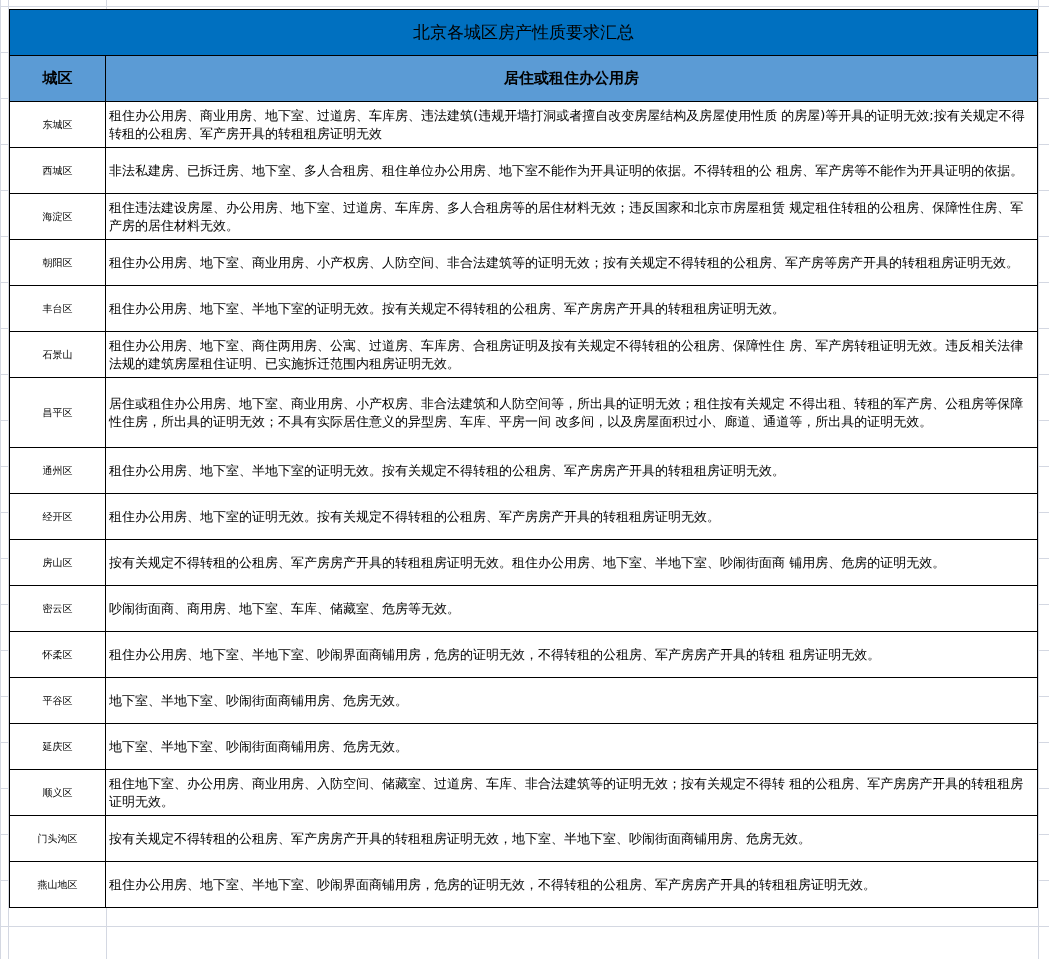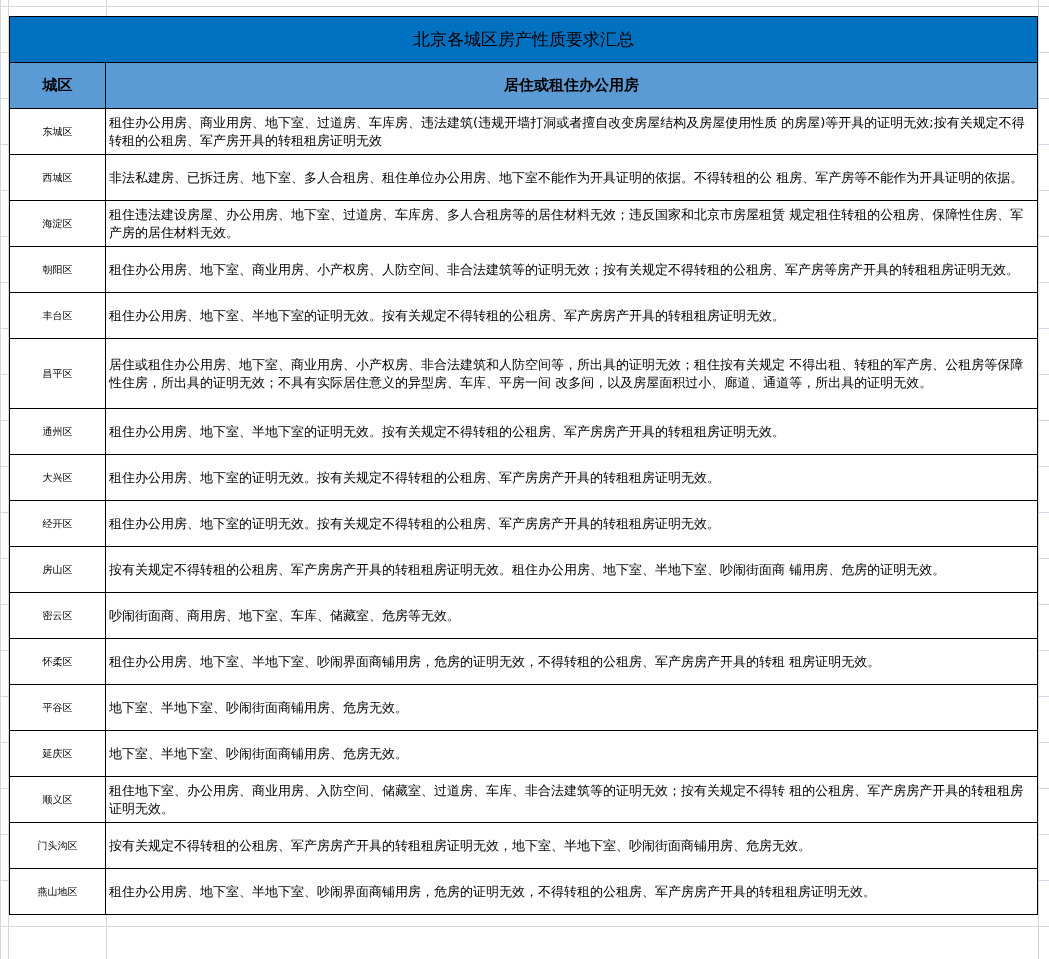--- a/index.html
+++ b/index.html
@@ -25,21 +25,21 @@
     .vline {
       position: absolute;
       top: 0;
       width: 1px;
       height: 959px;
       background: #d4d8e2;
     }
     table.summary {
       position: absolute;
       left: 9px;
-      top: 16px;
+      top: 9px;
       width: 1029px;
       border-collapse: collapse;
       table-layout: fixed;
       background: #ffffff;
     }
     table.summary td, table.summary th {
       border: 1px solid #000000;
       padding: 0;
     }
     .title-cell {
@@ -120,31 +120,31 @@
       <td class="rule-cell">租住违法建设房屋、办公用房、地下室、过道房、车库房、多人合租房等的居住材料无效；违反国家和北京市房屋租赁 规定租住转租的公租房、保障性住房、军产房的居住材料无效。</td>
     </tr>
     <tr class="h46">
       <td class="district-cell">朝阳区</td>
       <td class="rule-cell">租住办公用房、地下室、商业用房、小产权房、人防空间、非合法建筑等的证明无效；按有关规定不得转租的公租房、军产房等房产开具的转租租房证明无效。</td>
     </tr>
     <tr class="h46">
       <td class="district-cell">丰台区</td>
       <td class="rule-cell">租住办公用房、地下室、半地下室的证明无效。按有关规定不得转租的公租房、军产房房产开具的转租租房证明无效。</td>
     </tr>
+    <tr class="h46">
+      <td class="district-cell">石景山</td>
+      <td class="rule-cell">租住办公用房、地下室、商住两用房、公寓、过道房、车库房、合租房证明及按有关规定不得转租的公租房、保障性住 房、军产房转租证明无效。违反相关法律法规的建筑房屋租住证明、已实施拆迁范围内租房证明无效。</td>
+    </tr>
     <tr class="h70">
       <td class="district-cell">昌平区</td>
       <td class="rule-cell">居住或租住办公用房、地下室、商业用房、小产权房、非合法建筑和人防空间等，所出具的证明无效；租住按有关规定 不得出租、转租的军产房、公租房等保障性住房，所出具的证明无效；不具有实际居住意义的异型房、车库、平房一间 改多间，以及房屋面积过小、廊道、通道等，所出具的证明无效。</td>
     </tr>
     <tr class="h46">
       <td class="district-cell">通州区</td>
       <td class="rule-cell">租住办公用房、地下室、半地下室的证明无效。按有关规定不得转租的公租房、军产房房产开具的转租租房证明无效。</td>
-    </tr>
-    <tr class="h46">
-      <td class="district-cell">大兴区</td>
-      <td class="rule-cell">租住办公用房、地下室的证明无效。按有关规定不得转租的公租房、军产房房产开具的转租租房证明无效。</td>
     </tr>
     <tr class="h46">
       <td class="district-cell">经开区</td>
       <td class="rule-cell">租住办公用房、地下室的证明无效。按有关规定不得转租的公租房、军产房房产开具的转租租房证明无效。</td>
     </tr>
     <tr class="h46">
       <td class="district-cell">房山区</td>
       <td class="rule-cell">按有关规定不得转租的公租房、军产房房产开具的转租租房证明无效。租住办公用房、地下室、半地下室、吵闹街面商 铺用房、危房的证明无效。</td>
     </tr>
     <tr class="h46">

